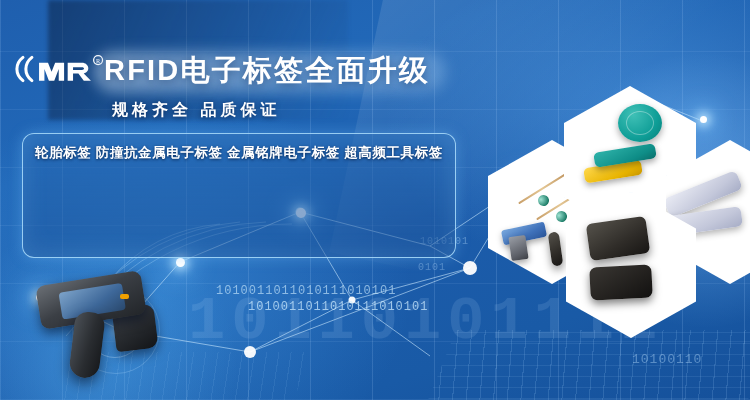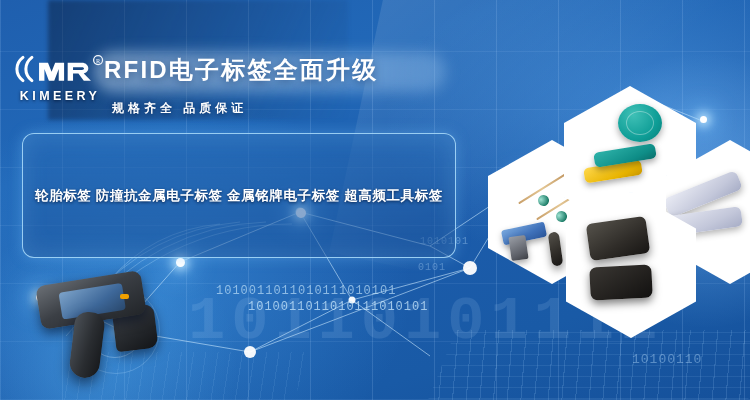--- a/index.html
+++ b/index.html
@@ -59,31 +59,31 @@
   .logo{position:absolute;left:14px;top:52px;width:92px;text-align:center;}
   .logo-mark{display:block;height:34px;}
   .logo-word{display:block;color:#fff;font-size:12.5px;letter-spacing:3.4px;
              font-weight:700;margin-top:3px;text-shadow:0 1px 3px rgba(0,20,50,.8);}
 
   
   .title-wrap{position:absolute;left:104px;top:48px;}
   .title-glow{position:absolute;left:-10px;top:4px;width:352px;height:40px;border-radius:20px;
      background:linear-gradient(90deg, rgba(205,228,250,.50), rgba(190,220,248,.42) 55%, rgba(175,212,245,.30));
      filter:blur(7px);}
-  .title{position:relative;color:#fff;font-size:24px;font-weight:700;letter-spacing:2.2px;
+  .title{position:relative;color:#fff;font-size:29px;font-weight:700;letter-spacing:2.2px;
      line-height:44px;text-shadow:0 2px 8px rgba(10,40,90,.55);}
-  .subtitle{position:absolute;left:112px;top:100px;color:#fff;font-size:12px;font-weight:700;
+  .subtitle{position:absolute;left:112px;top:100px;color:#fff;font-size:16px;font-weight:700;
      letter-spacing:4px;text-shadow:0 1px 5px rgba(8,35,80,.85);}
 
   
   .tag-panel{position:absolute;left:22px;top:133px;width:434px;height:125px;border-radius:12px;
      border:1.5px solid rgba(175,225,255,.85);
      background:linear-gradient(180deg, rgba(38,105,180,.58), rgba(26,80,150,.50));
      box-shadow:0 0 14px rgba(120,195,255,.35), inset 0 0 24px rgba(150,210,255,.18);
-     display:flex;flex-direction:column;justify-content:center;padding:4px 0;}
+     display:flex;flex-direction:row;justify-content:center;padding:4px 0;}
   .tag-row{color:#fff;font-size:13.5px;font-weight:700;text-align:center;line-height:29px;
      letter-spacing:.6px;text-shadow:0 1px 3px rgba(5,30,70,.9);white-space:nowrap;}
 
   
   .hex{position:absolute;background:#fff;
        clip-path:polygon(50% 0%,100% 25%,100% 75%,50% 100%,0% 75%,0% 25%);
        box-shadow:0 0 18px rgba(140,200,255,.45);}
   .hex-inner{position:absolute;inset:0;}
 
   
@@ -197,21 +197,20 @@
     <svg class="logo-mark" viewBox="0 0 110 38">
       <g stroke="#ffffff" stroke-width="3.4" fill="none" stroke-linecap="round">
         <path d="M10,6 C1,13 1,25 10,32"></path>
         <path d="M20,6 C11,13 11,25 20,32"></path>
       </g>
       <path d="M28,32 L28,12 L38,12 L42,22 L46,12 L56,12 L56,32 L50,32 L50,19 L45,32 L39,32 L34,19 L34,32 Z" fill="#ffffff"></path>
       <path d="M60,32 L60,12 L76,12 C84,12 86,22 78,24 L86,32 L78,32 L72,24 L66,24 L66,32 Z M66,17 L66,20 L76,20 C79,20 79,17 76,17 Z" fill="#ffffff"></path>
       <circle cx="94" cy="9" r="5" fill="none" stroke="#ffffff" stroke-width="1.4"></circle>
       <text x="94" y="12.4" font-size="7" fill="#ffffff" text-anchor="middle" font-family="Liberation Serif, serif">R</text>
     </svg>
-    <span class="logo-word">KIMEERY</span>
   </div>
 
   <div class="title-wrap">
     <div class="title-glow"></div>
     <div class="title">RFID电子标签全面升级</div>
   </div>
   <div class="subtitle">规格齐全    品质保证</div>
 
   <div class="tag-panel">
     <div class="tag-row">轮胎标签   防撞抗金属电子标签   金属铭牌电子标签  超高频工具标签</div>

